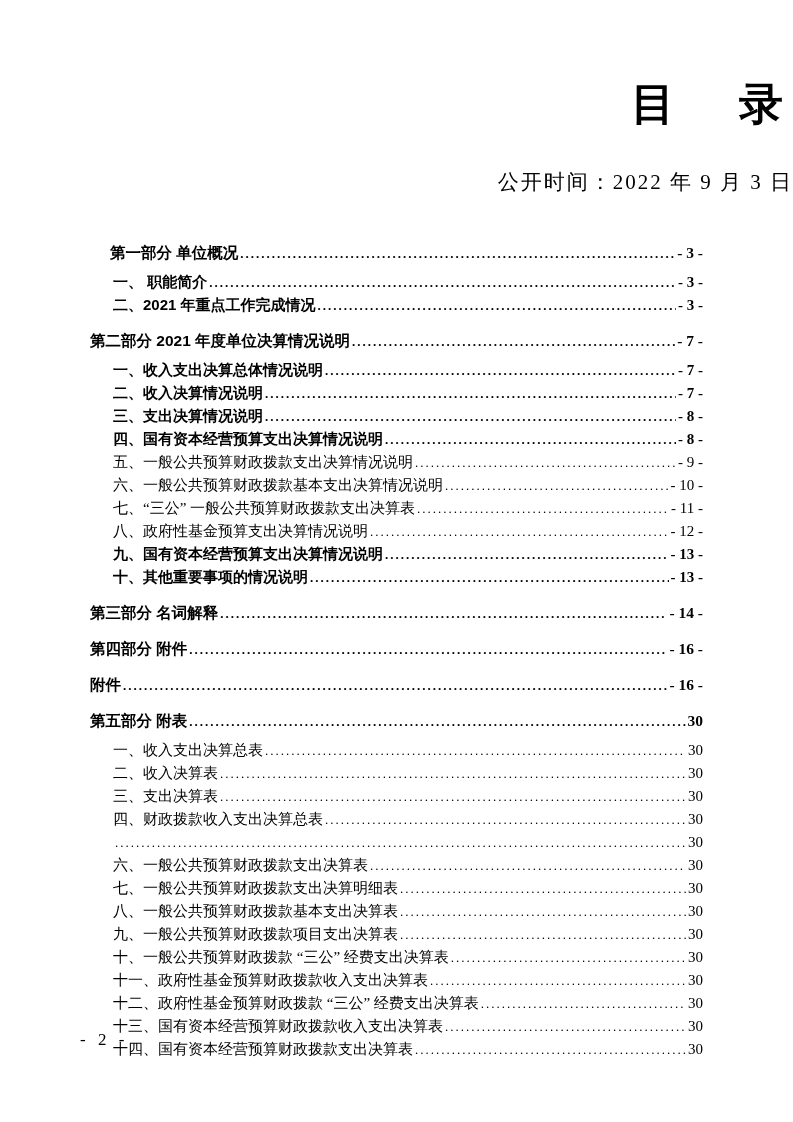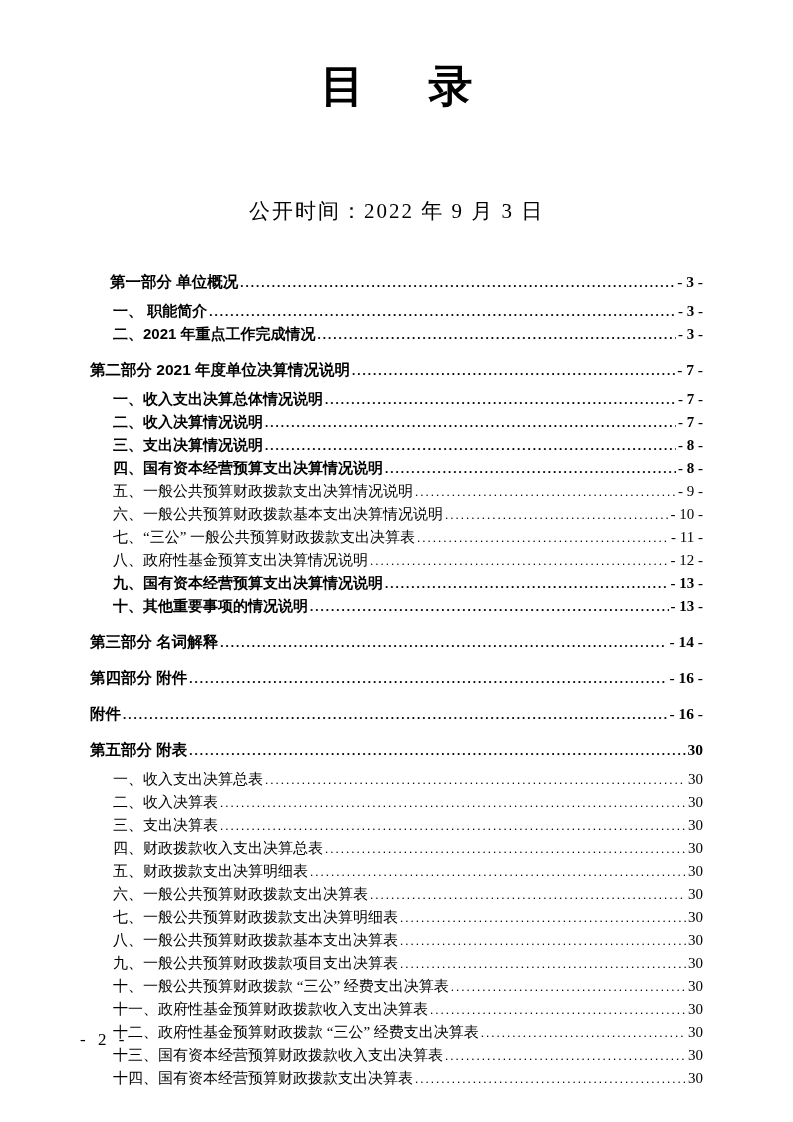--- a/index.html
+++ b/index.html
@@ -8,32 +8,32 @@
     width: 793px;
     height: 1122px;
     background: #ffffff;
     color: #000;
     font-family: "Liberation Sans", sans-serif;
     box-sizing: border-box;
     overflow: hidden;
   }
   .doc-title {
     margin: 0;
-    padding-top: 62px;
-    text-align: center;
+    padding-top: 80px;
+    text-align: right;
     font-size: 44px;
     line-height: 1.1;
     font-weight: bold;
     letter-spacing: 10px;
     text-indent: 10px;
     font-family: "Liberation Sans", sans-serif;
   }
   .publish-time {
-    margin: 87px 0 0 0;
-    text-align: center;
+    margin: 40px 0 0 0;
+    text-align: right;
     font-size: 21px;
     letter-spacing: 2px;
     font-family: "Liberation Serif", serif;
   }
   .toc {
     margin: 46px 90px 0 90px;
   }
   .toc-row {
     display: flex;
     align-items: baseline;
@@ -196,21 +196,20 @@
     <span class="toc-label">三、支出决算表</span>
     <span class="toc-dots"></span>
     <span class="toc-page">30</span>
   </div>
       <div class="toc-row sub-serif">
     <span class="toc-label">四、财政拨款收入支出决算总表</span>
     <span class="toc-dots"></span>
     <span class="toc-page">30</span>
   </div>
       <div class="toc-row sub-serif">
-    <span class="toc-label">五、财政拨款支出决算明细表</span>
     <span class="toc-dots"></span>
     <span class="toc-page">30</span>
   </div>
       <div class="toc-row sub-serif">
     <span class="toc-label">六、一般公共预算财政拨款支出决算表</span>
     <span class="toc-dots"></span>
     <span class="toc-page">30</span>
   </div>
       <div class="toc-row sub-serif">
     <span class="toc-label">七、一般公共预算财政拨款支出决算明细表</span>

